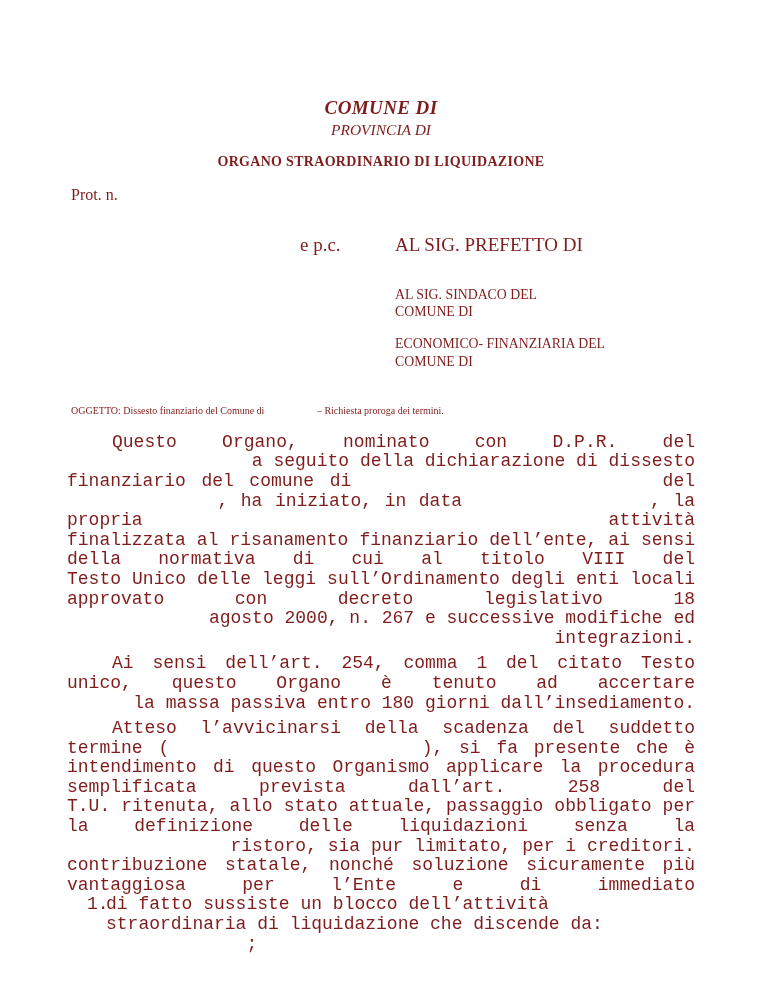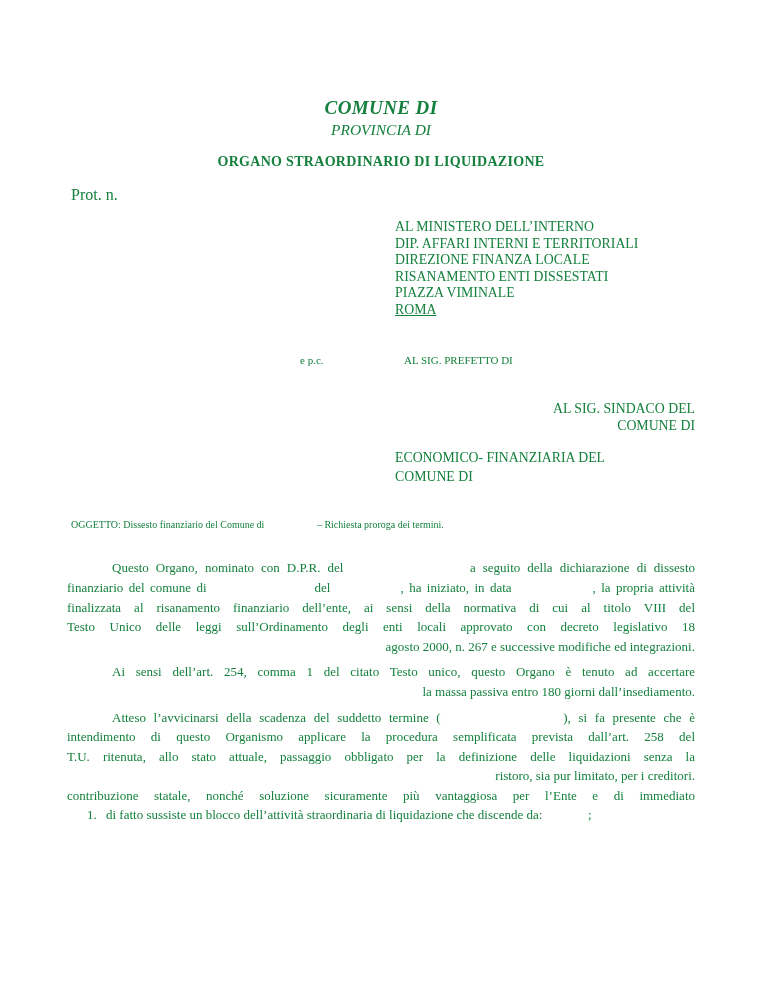--- a/index.html
+++ b/index.html
@@ -1,43 +1,43 @@
 <!DOCTYPE html>
 <html><head>
 <meta charset="utf-8">
 <style>
   html, body { margin: 0; padding: 0; background: #ffffff; }
   .page {
     position: relative;
     width: 768px;
     height: 994px;
     background: #ffffff;
-    color: #15803d;
+    color: #7f1d1d;
     font-family: "Liberation Serif", "DejaVu Serif", serif;
     box-sizing: border-box;
     padding: 0 73px 0 67px;
     overflow: hidden;
   }
   .doc-header { text-align: center; padding-top: 97px; }
   .title-main { font-size: 19px; font-weight: bold; font-style: italic; letter-spacing: 0.4px; }
   .title-sub  { font-size: 15.5px; font-weight: normal; font-style: italic; margin-top: 2px; }
   .org-title  { font-size: 14px; font-weight: bold; margin-top: 15px; letter-spacing: 0.3px; }
   .prot-line  { font-size: 16px; margin-top: 16px; margin-left: 4px; }
 
   .addr { font-size: 13.8px; }
   .addr-ministry { margin-left: 328px; margin-top: 15px; line-height: 16.6px; }
   .underline { text-decoration: underline; }
-  .cc-row { margin-top: 33px; font-size: 11px; line-height: 16.6px; display: flex; gap: 9px; }
+  .cc-row { margin-top: 33px; font-size: 19px; line-height: 16.6px; display: flex; }
   .cc-label { margin-left: 233px; width: 95px; flex: none; }
-  .addr-mayor    { margin-left: 328px; margin-top: 32px; line-height: 17px; text-align: right; }
+  .addr-mayor    { margin-left: 328px; margin-top: 32px; line-height: 17px; }
   .addr-auditors { margin-left: 328px; margin-top: 15px; line-height: 18.6px; }
 
   .subject-line { font-size: 10px; margin-top: 33px; margin-left: 4px; white-space: nowrap; }
 
-  .letter-body { margin-top: 28px; font-size: 13px; line-height: 19.6px; }
+  .letter-body { margin-top: 17px; font-size: 18px; line-height: 19.6px; font-family: Liberation Mono, monospace; }
   .para { margin: 0; }
   .para + .para { margin-top: 6px; }
   .ln { text-align: right; }
   .jl { text-align: justify; text-align-last: justify; }
   .fi { text-indent: 45px; }
 
   .list-item { display: flex; padding-left: 20px; }
   .li-num { width: 19px; flex: none; }
   .li-text { flex: 1; }
 </style>
@@ -47,28 +47,20 @@
 <div class="page">
 
   <header class="doc-header">
     <div class="title-main">COMUNE DI</div>
     <div class="title-sub">PROVINCIA DI</div>
     <div class="org-title">ORGANO STRAORDINARIO DI LIQUIDAZIONE</div>
   </header>
 
   <div class="prot-line">Prot. n.</div>
 
-  <section class="addr addr-ministry">
-    <div class="addr-line">AL MINISTERO DELL’INTERNO</div>
-    <div class="addr-line">DIP. AFFARI INTERNI E TERRITORIALI</div>
-    <div class="addr-line">DIREZIONE FINANZA LOCALE</div>
-    <div class="addr-line">RISANAMENTO ENTI DISSESTATI</div>
-    <div class="addr-line">PIAZZA VIMINALE</div>
-    <div class="addr-line underline">ROMA</div>
-  </section>
 
   <div class="cc-row">
     <span class="cc-label">e p.c.</span>
     <span class="addr-line">AL SIG. PREFETTO DI</span>
   </div>
 
   <section class="addr addr-mayor">
     <div class="addr-line">AL SIG. SINDACO DEL</div>
     <div class="addr-line">COMUNE DI</div>
   </section>

